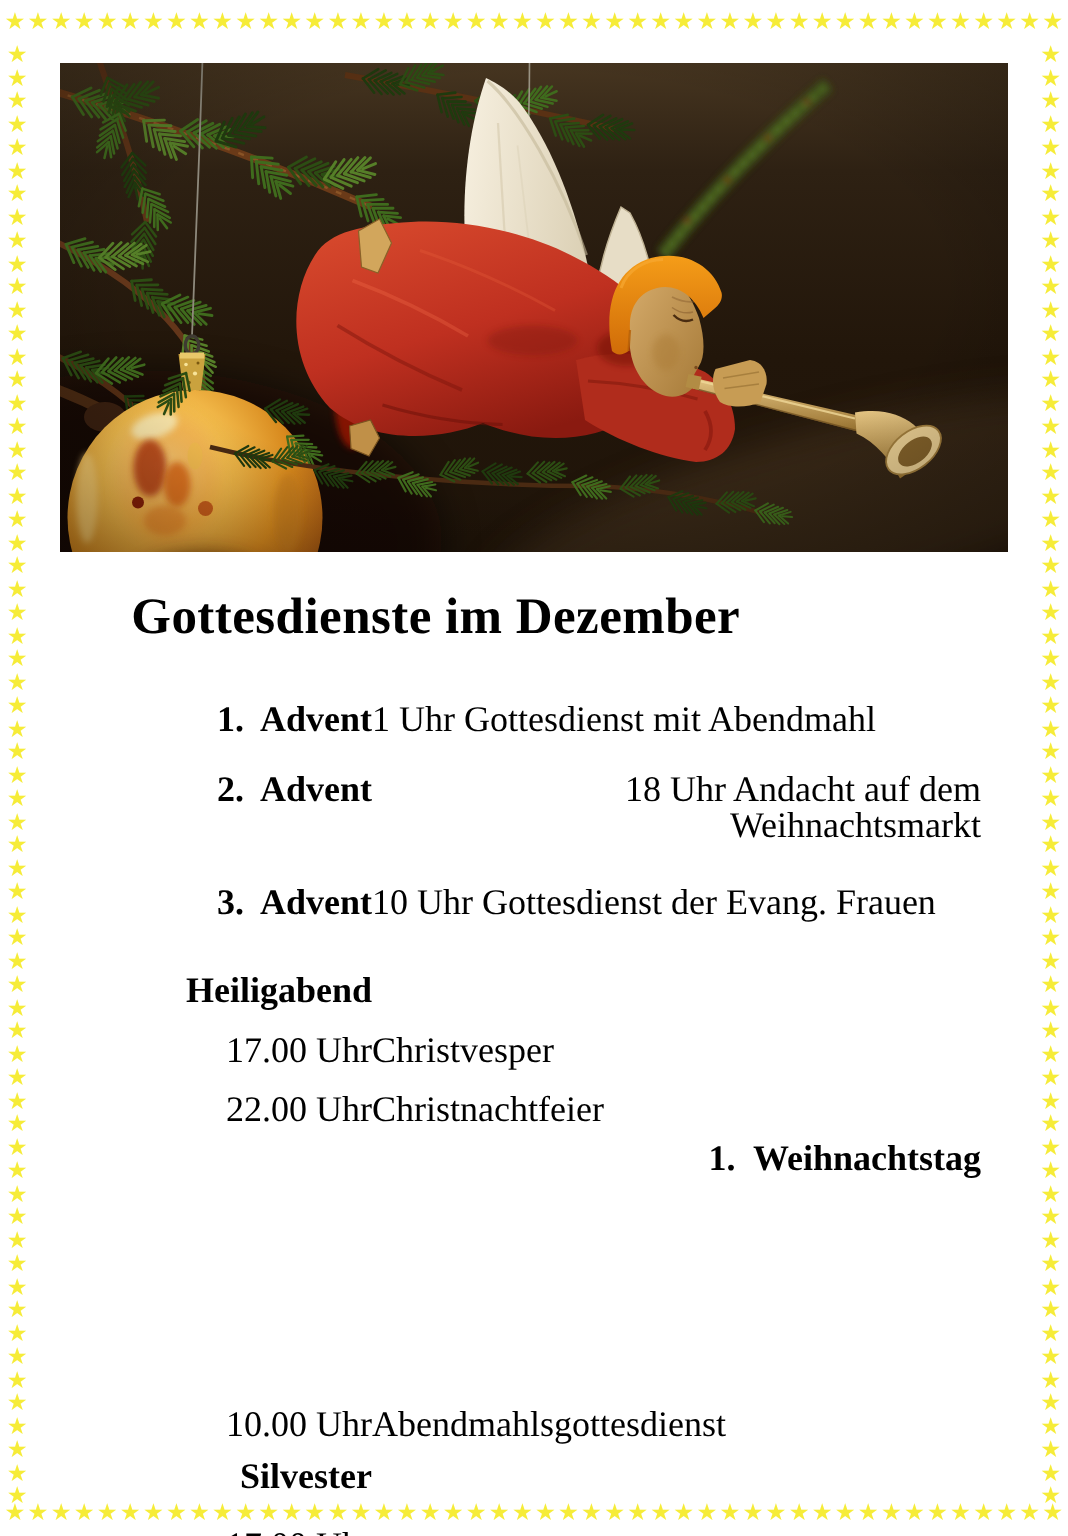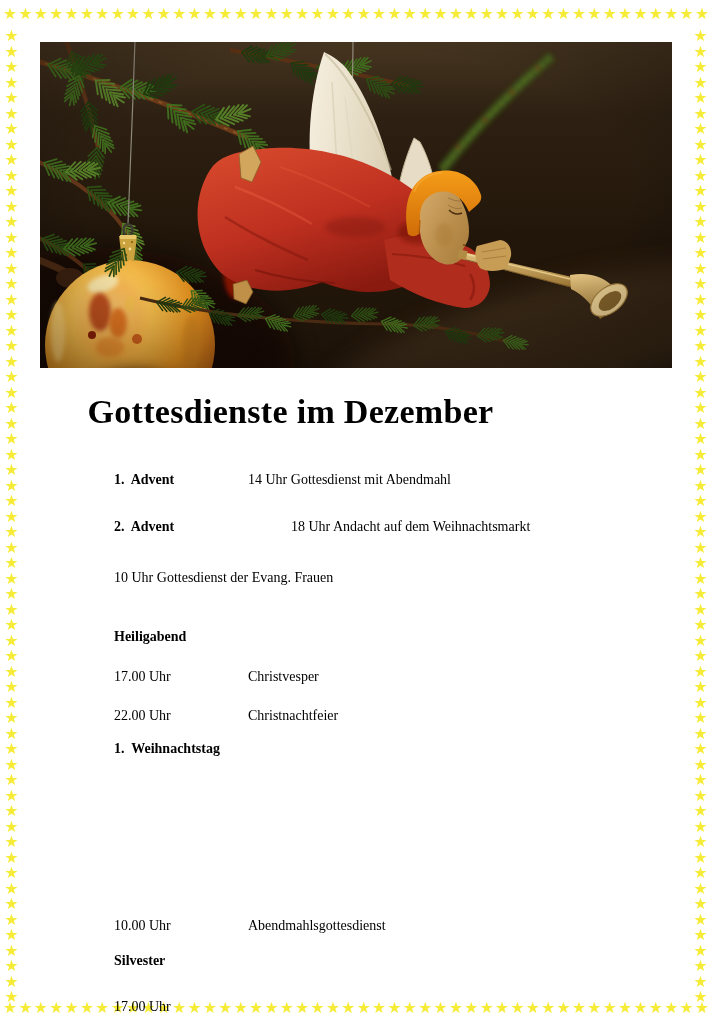--- a/index.html
+++ b/index.html
@@ -17,21 +17,21 @@
                 justify-content:space-between;align-items:center;}
   
   .photo{position:absolute;left:40px;top:42px;width:632px;height:326px;background:#241a0e;overflow:hidden;}
   .photo svg{display:block;width:100%;height:100%;}
   .g1{stroke:#2c4d13}.g2{stroke:#3f6b1d}.g3{stroke:#567f28}.g4{stroke:#1f3a0e}
   
   .title{position:absolute;left:0;top:390px;width:581px;text-align:center;
          font-size:34px;font-weight:bold;line-height:44px;letter-spacing:.3px;}
   
   .sched{position:absolute;left:114px;top:468px;width:540px;}
-  .row{display:flex;font-size:14px;line-height:24px;}
+  .row{display:flex;font-size:24px;line-height:24px;text-align:right;}
   .row .lbl{flex:0 0 134px;white-space:pre-wrap;}
   .row .lbl.b{font-weight:bold;}
   .row.hdr{font-weight:bold;}
   .row:nth-child(2) {margin-top:23px;gap:43px;}
   .row:nth-child(3) {margin-top:27px;}
   .row:nth-child(4) {margin-top:35px;}
   .row:nth-child(5) {margin-top:16px;}
   .row:nth-child(6) {margin-top:15px;}
   .row:nth-child(7) {margin-top:9px;flex-direction:column;}
   .row:nth-child(8) {margin-top:43px;}
@@ -498,27 +498,28 @@
 
     <rect x="0" y="0" width="632" height="326" fill="url(#vign)"></rect>
   </svg>
   </div>
 
   <div class="title">Gottesdienste im Dezember</div>
 
   <div class="sched">
       <div class="row">
         <span class="lbl b">1.  Advent</span>
-        <span class="txt">14 Uhr Gottesdienst mit Abendmahl</span>
+        <span class="txt">1 Uhr Gottesdienst mit Abendmahl</span>
       </div>
       <div class="row">
         <span class="lbl b">2.  Advent</span>
         <span class="txt">18 Uhr Andacht auf dem Weihnachtsmarkt</span>
       </div>
       <div class="row">
+        <span class="lbl b">3.  Advent</span>
         <span class="txt">10 Uhr Gottesdienst der Evang. Frauen</span>
       </div>
       <div class="row hdr">
         <span class="lbl b">Heiligabend</span>
       </div>
       <div class="row">
         <span class="lbl">17.00 Uhr</span>
         <span class="txt">Christvesper</span>
       </div>
       <div class="row">

